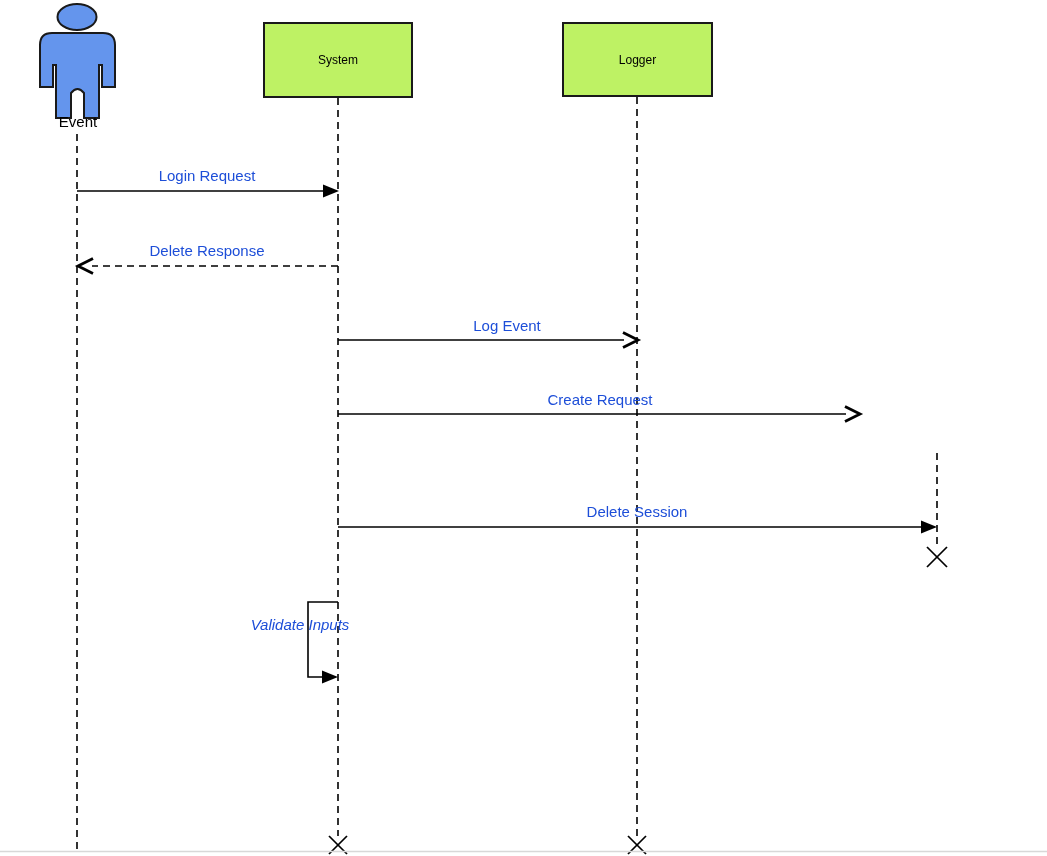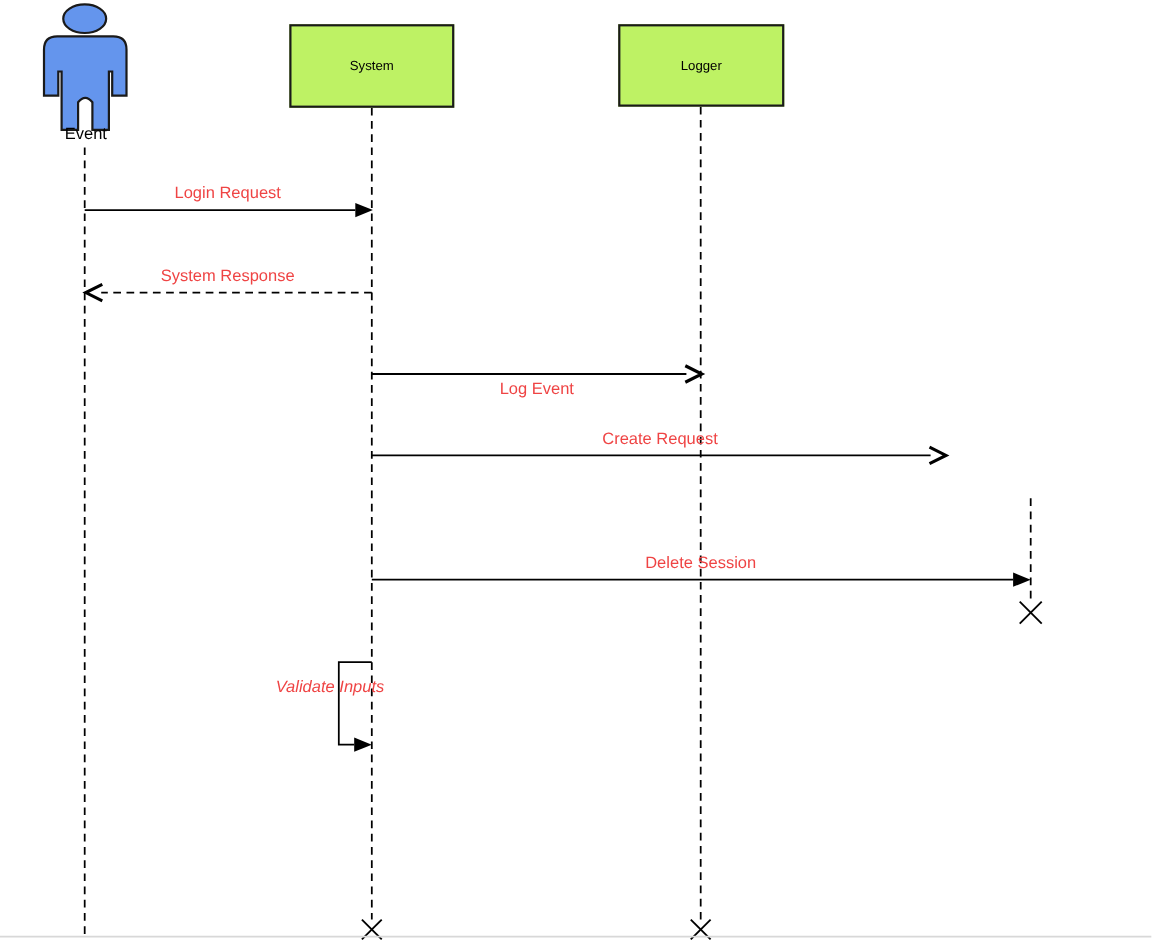--- a/index.html
+++ b/index.html
@@ -27,26 +27,26 @@
   }
   .box-system         { left: 263px; top: 22px;  width: 150px; height: 76px; }
   .box-logger         { left: 562px; top: 22px;  width: 151px; height: 75px; }
   .box-sessionmanager { left: 861px; top: 377px; width: 151px; height: 76px; }
 
   .msg-label {
     position: absolute;
     transform: translateX(-50%);
     white-space: nowrap;
     font-size: 15px;
-    color: #ef4444;
+    color: #1d4ed8;
     line-height: 18px;
   }
   .lbl-login-request   { left: 207px; top: 167px; }
   .lbl-login-response  { left: 207px; top: 242px; }
-  .lbl-log-event       { left: 488px; top: 317px; margin-top: 28px; }
+  .lbl-log-event       { left: 507px; top: 317px; }
   .lbl-create-session  { left: 600px; top: 391px; }
   .lbl-delete-session  { left: 637px; top: 503px; }
   .lbl-validate-inputs { left: 300px; top: 616px; font-style: italic; }
 
   .actor-label {
     position: absolute;
     left: 78px; top: 113px;
     transform: translateX(-50%);
     font-size: 15px;
     line-height: 18px;
@@ -119,19 +119,19 @@
   <div class="actor-label">Event</div>
 
   <div class="participant-box box-system">
     <span>System</span>
   </div>
   <div class="participant-box box-logger">
     <span>Logger</span>
   </div>
 
   <div class="msg-label lbl-login-request">Login Request</div>
-  <div class="msg-label lbl-login-response">System Response</div>
+  <div class="msg-label lbl-login-response">Delete Response</div>
   <div class="msg-label lbl-log-event">Log Event</div>
   <div class="msg-label lbl-create-session">Create Request</div>
   <div class="msg-label lbl-delete-session">Delete Session</div>
   <div class="msg-label lbl-validate-inputs">Validate Inputs</div>
 
 </div>
 
 </body></html>

